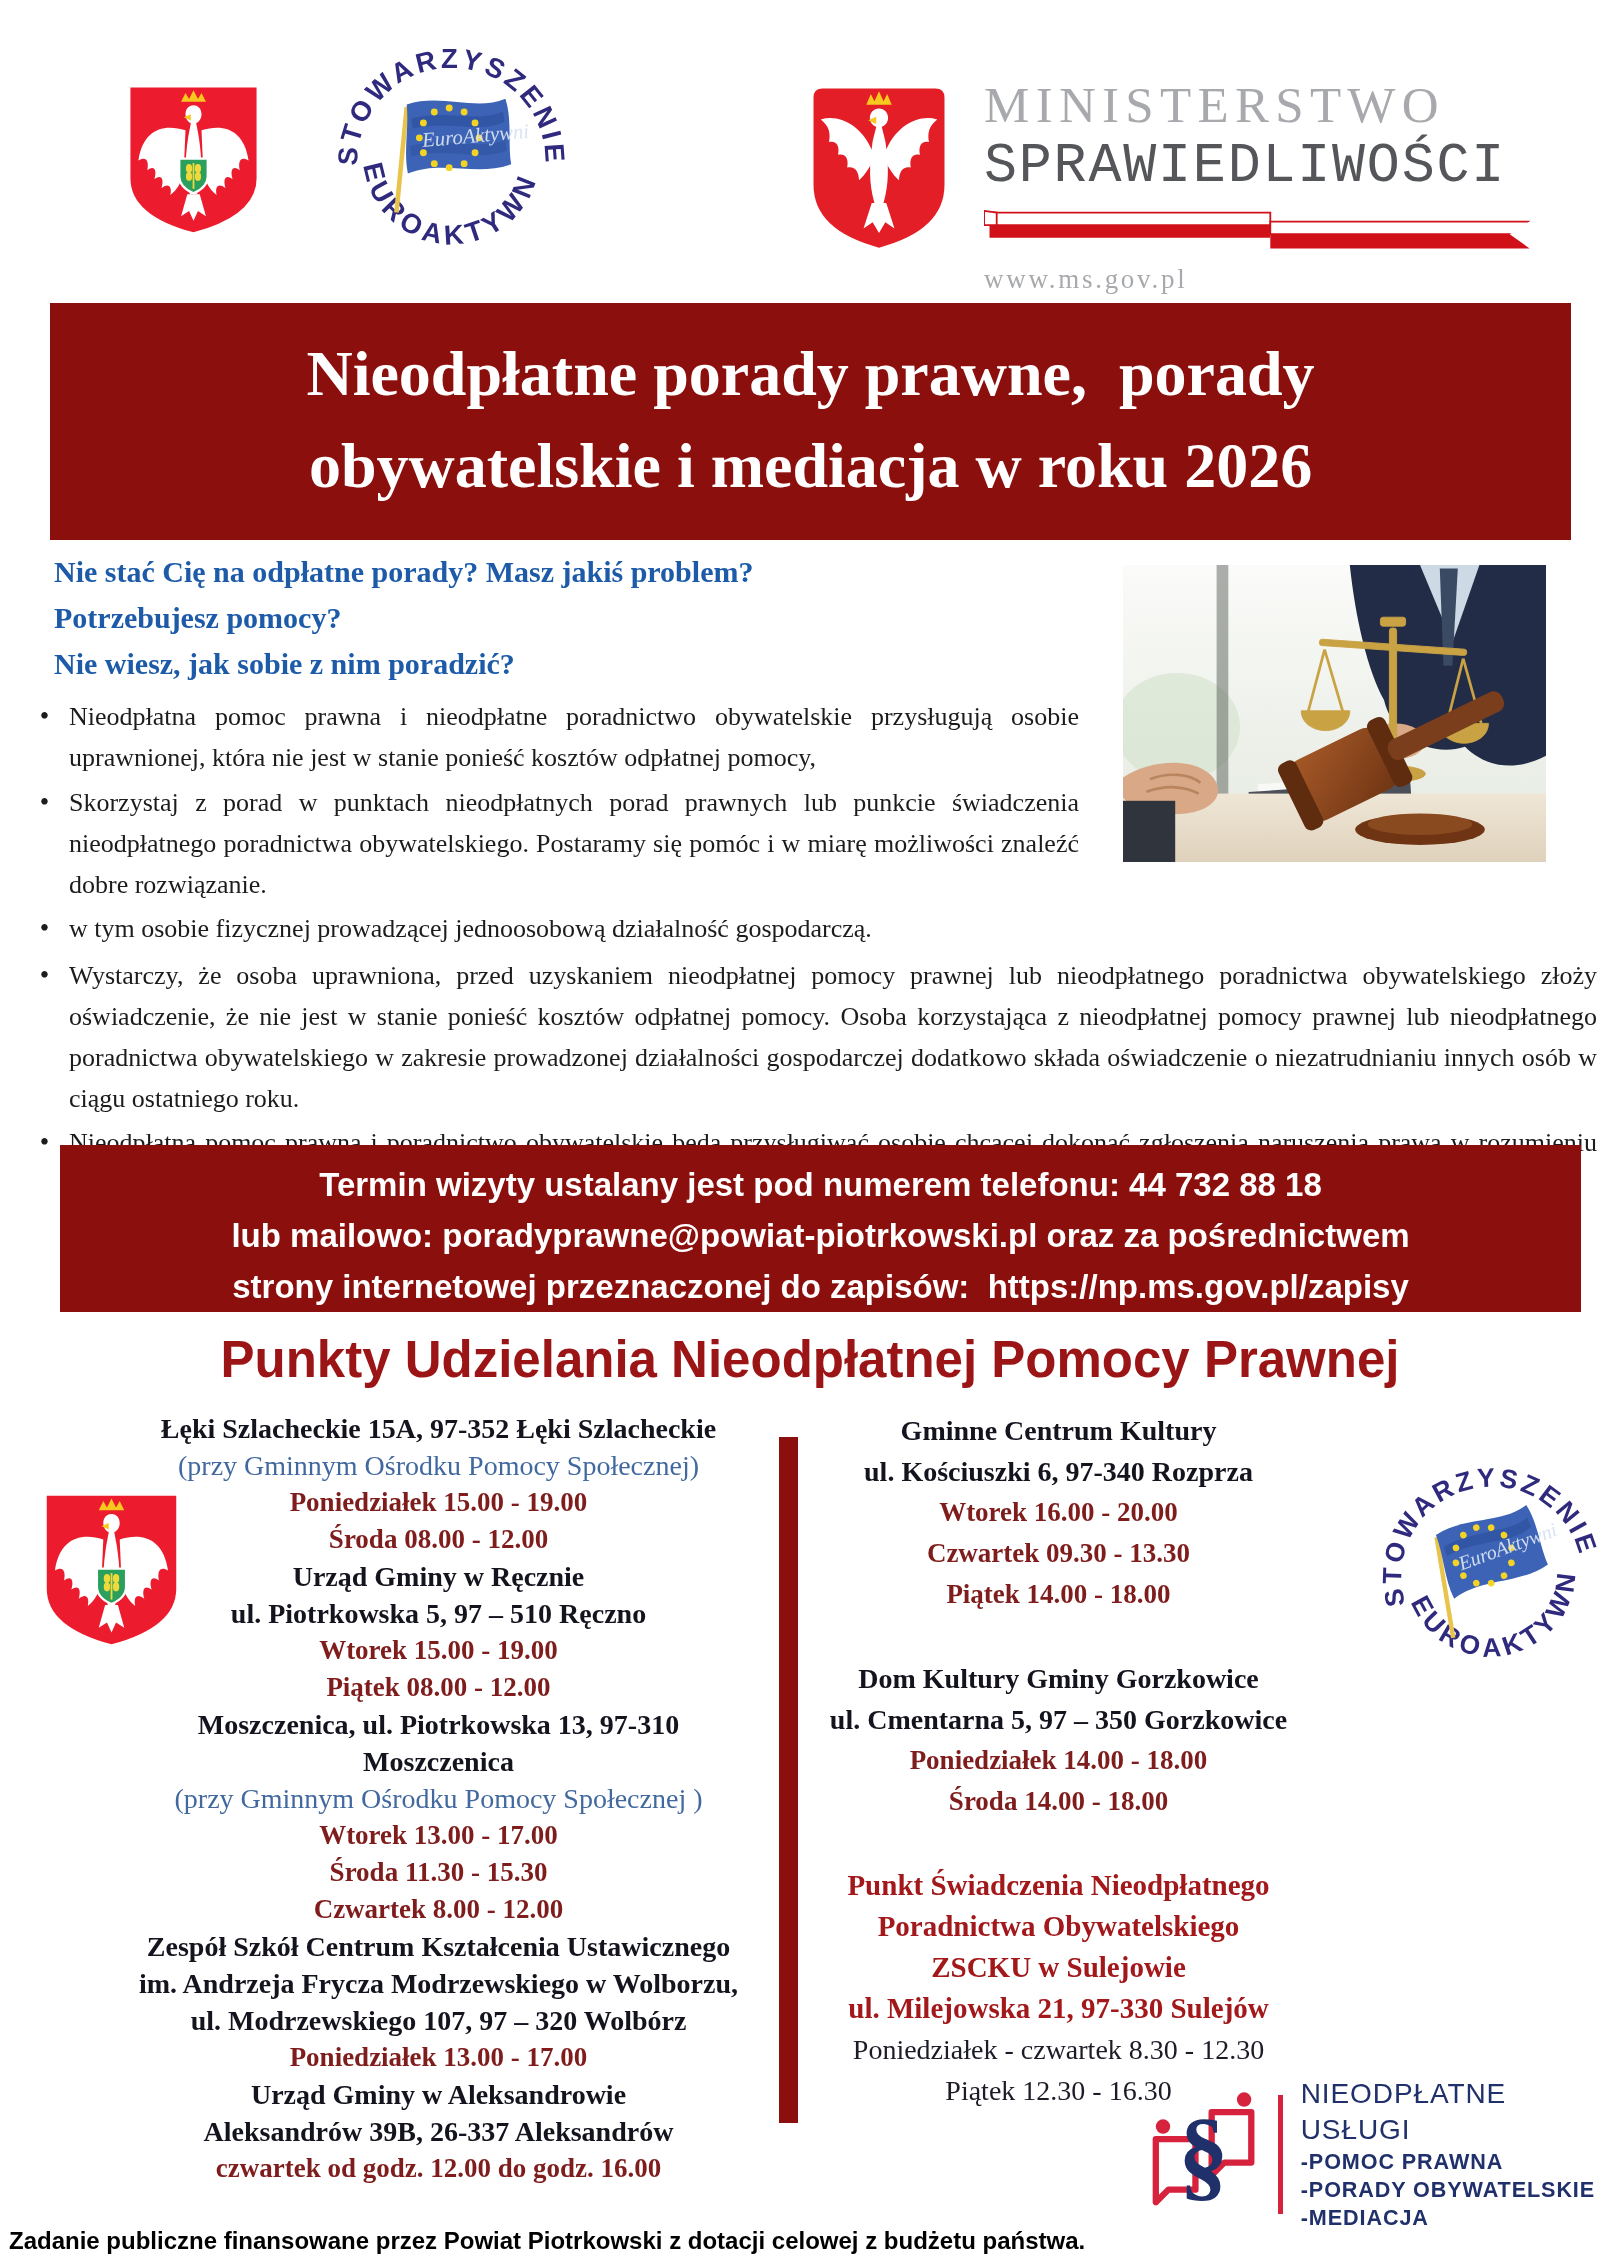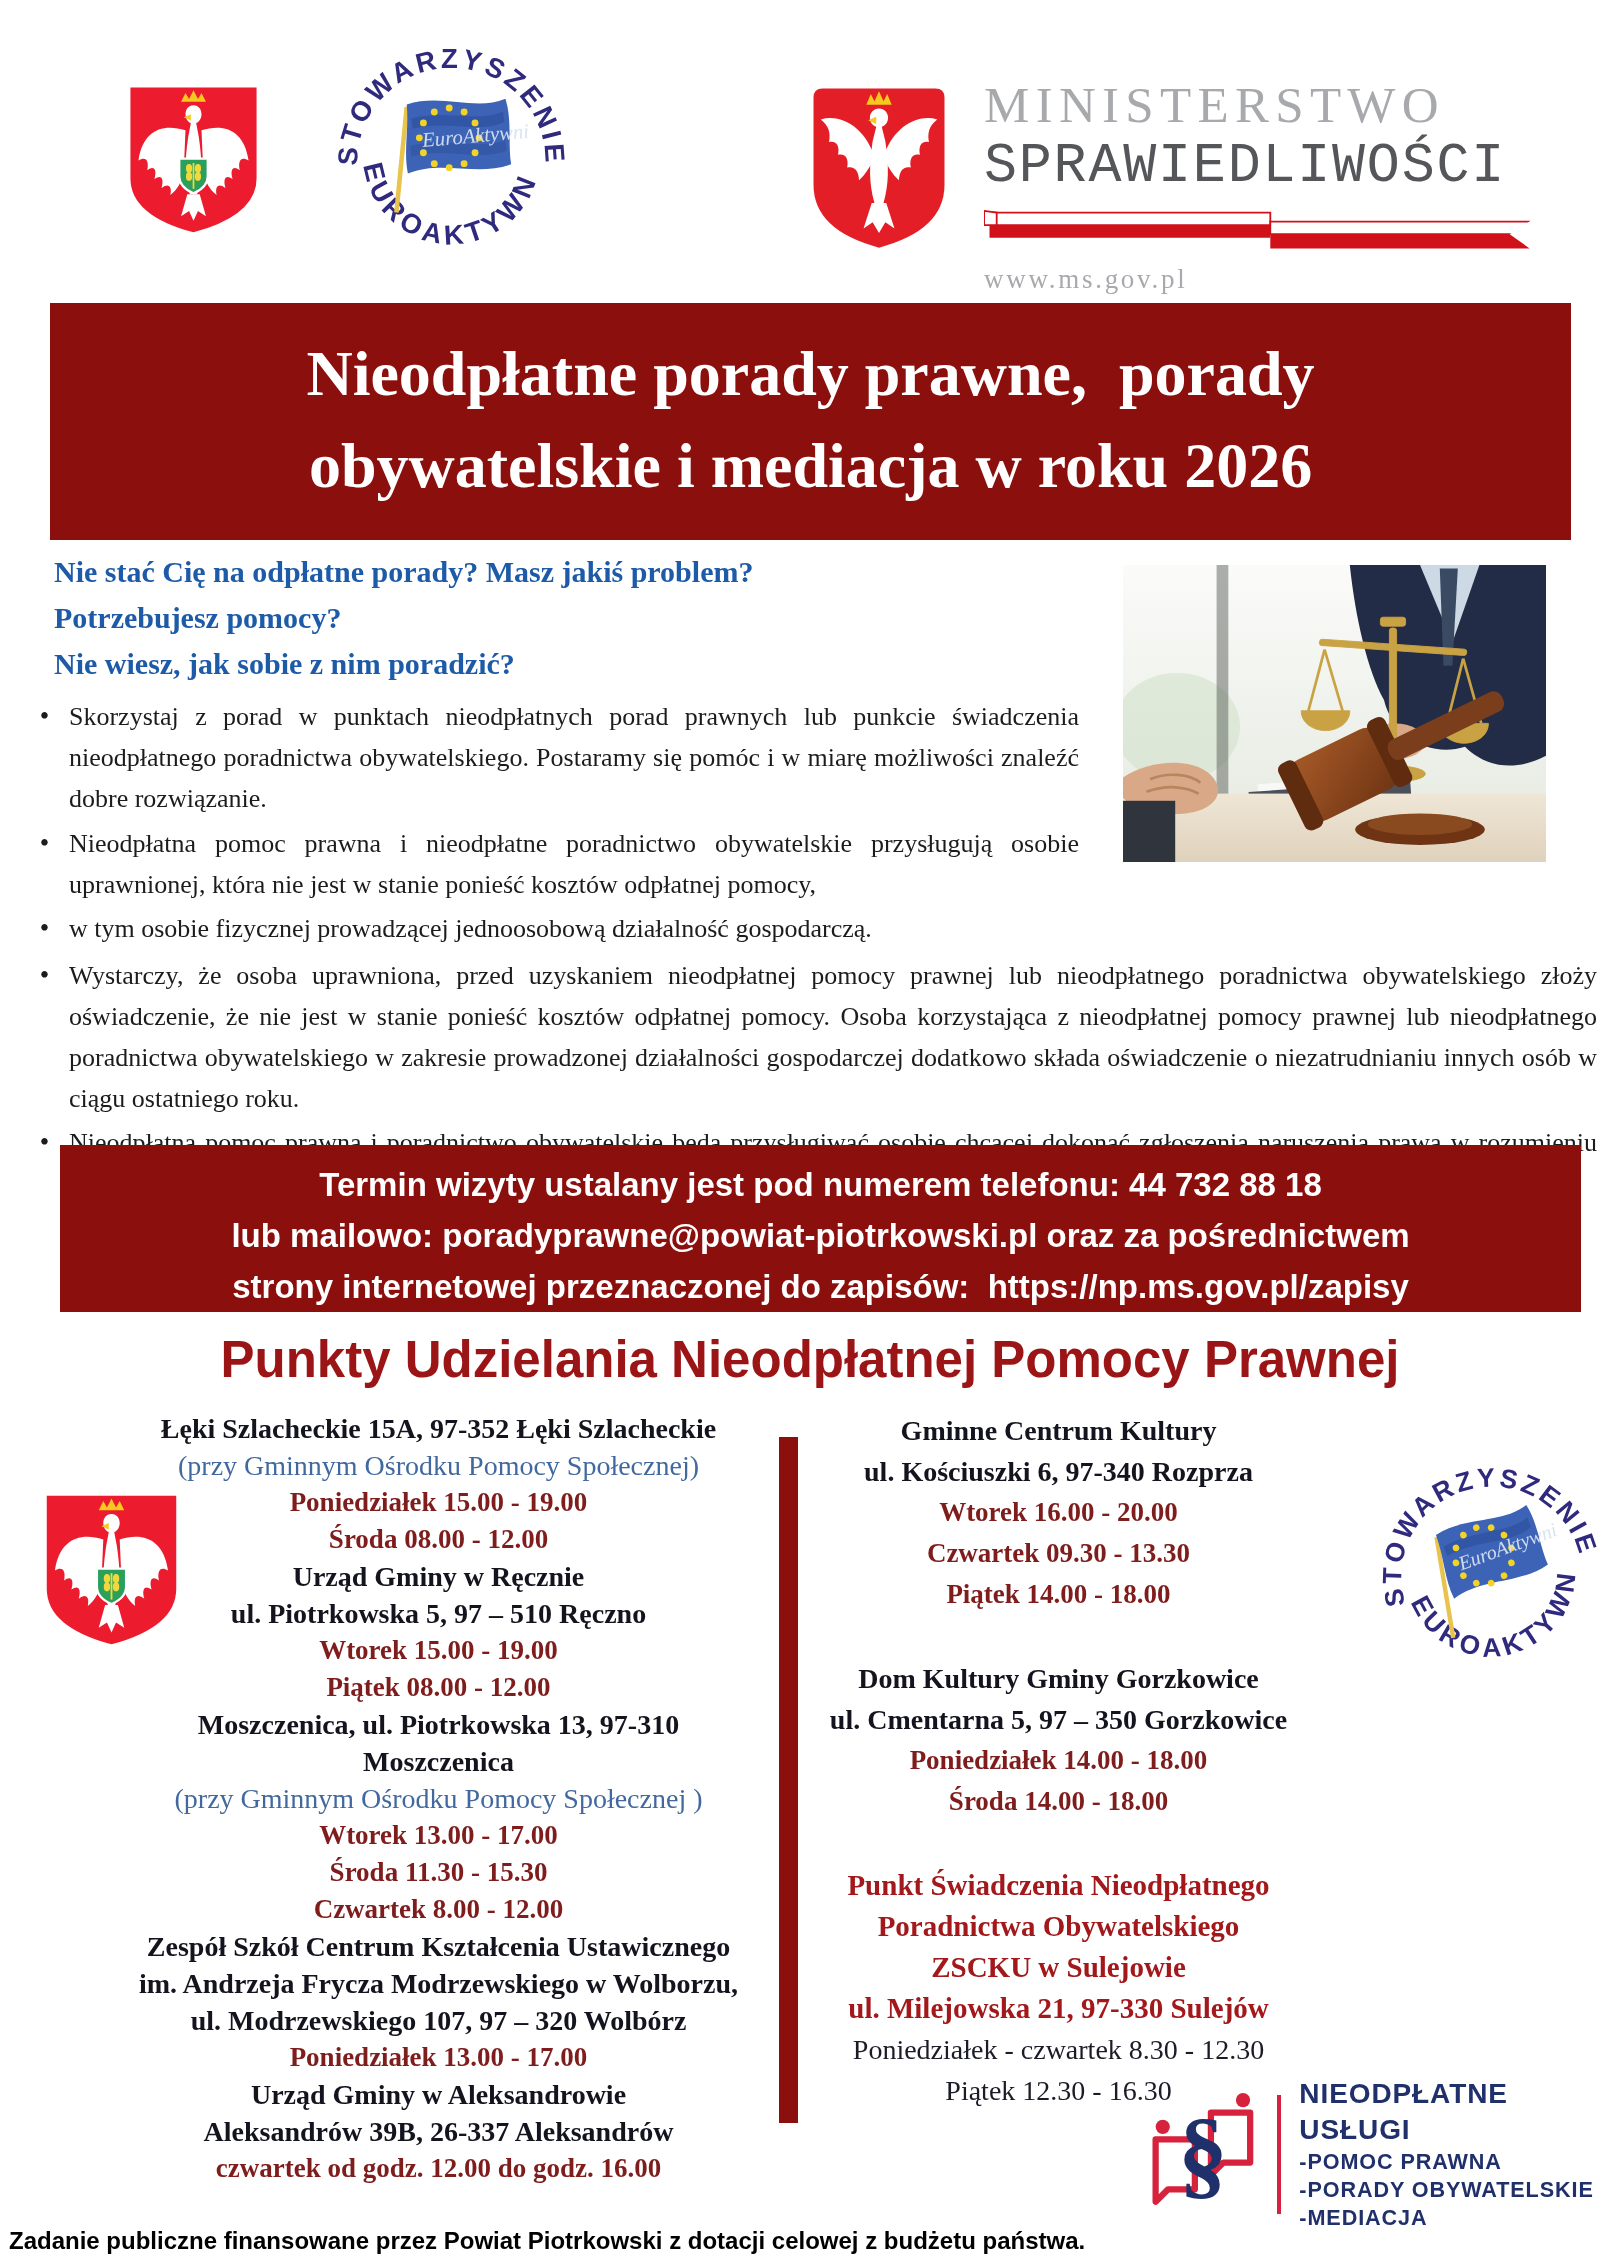--- a/index.html
+++ b/index.html
@@ -41,21 +41,21 @@
   .col .hours{font-size:27px;color:#7f1d1d;line-height:37px;font-weight:bold;}
   .col-right .name,.col-right .hours,.col-right .red,.col-right .plain{line-height:41px;}
   .col .red{font-size:29px;font-weight:bold;color:#A3181B;}
   .col .plain{font-size:28px;color:#1c1c28;}
   .col .spacer{height:43px;}
   .divider{position:absolute;left:779px;top:1437px;width:19px;height:686px;background:#8B0F0C;}
 
   
   .services-logo{position:absolute;left:1136px;top:2076px;display:flex;align-items:center;}
   .sl-divider{width:4.5px;height:119px;background:#D6223C;margin:0 18px 0 7.2px;}
-  .sl-title{color:#20306B;font-size:28px;font-weight:bold;letter-spacing:0.9px;line-height:36px;}
+  .sl-title{color:#20306B;font-size:28px;font-weight:normal;letter-spacing:0.9px;line-height:36px;}
   .sl-item{color:#20306B;font-size:21.6px;font-weight:bold;letter-spacing:0.9px;line-height:28px;}
   .footer{position:absolute;left:9px;top:2227px;font-size:24px;font-weight:bold;color:#000;}
   .euro-logo-2{position:absolute;left:1375px;top:1458px;transform:rotate(-15deg);}
 </style>
 </head>
 <body>
 
 <div class="page">
 
   <svg class="crest" style="left:126px;top:84px;" width="135" height="151" viewBox="0 0 150 170">
@@ -141,22 +141,22 @@
     <div>obywatelskie i mediacja w roku 2026</div>
   </div>
 
   <div class="intro">
     <div>
         <div class="q">Nie stać Cię na odpłatne porady? Masz jakiś problem?</div>
         <div class="q">Potrzebujesz pomocy?</div>
         <div class="q">Nie wiesz, jak sobie z nim poradzić?</div>
       </div>
     <div class="bullets">
+        <div class="bullet">Nieodpłatna pomoc prawna i nieodpłatne poradnictwo obywatelskie przysługują osobie uprawnionej, która nie jest w stanie ponieść kosztów odpłatnej pomocy,</div>
         <div class="bullet">Skorzystaj z porad w punktach nieodpłatnych porad prawnych lub punkcie świadczenia nieodpłatnego poradnictwa obywatelskiego. Postaramy się pomóc i w miarę możliwości znaleźć dobre rozwiązanie.</div>
-        <div class="bullet">Nieodpłatna pomoc prawna i nieodpłatne poradnictwo obywatelskie przysługują osobie uprawnionej, która nie jest w stanie ponieść kosztów odpłatnej pomocy,</div>
         <div class="bullet">w tym osobie fizycznej prowadzącej jednoosobową działalność gospodarczą.</div>
       </div>
     <div class="bullets wide">
         <div class="bullet">Wystarczy, że osoba uprawniona, przed uzyskaniem nieodpłatnej pomocy prawnej lub nieodpłatnego poradnictwa obywatelskiego złoży oświadczenie, że nie jest w stanie ponieść kosztów odpłatnej pomocy. Osoba korzystająca z nieodpłatnej pomocy prawnej lub nieodpłatnego poradnictwa obywatelskiego w zakresie prowadzonej działalności gospodarczej dodatkowo składa oświadczenie o niezatrudnianiu innych osób w ciągu ostatniego roku.</div>
         <div class="bullet">Nieodpłatna pomoc prawna i poradnictwo obywatelskie będą przysługiwać osobie chcącej dokonać zgłoszenia naruszenia prawa w rozumieniu ustawy z dnia 14 czerwca 2024r. o ochronie sygnalistów (Dz.U. z 2024r., poz. 928).</div>
       </div>
 
     <svg class="photo" viewBox="0 0 470 330">
       <defs>
         <linearGradient id="bgG" x1="0" y1="0" x2="0" y2="1">

